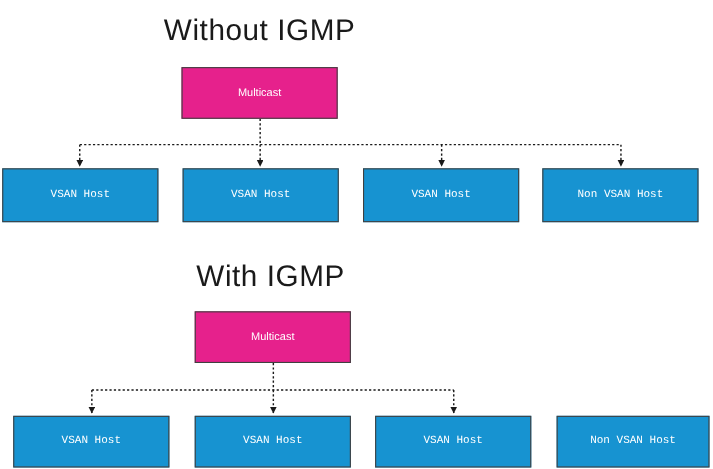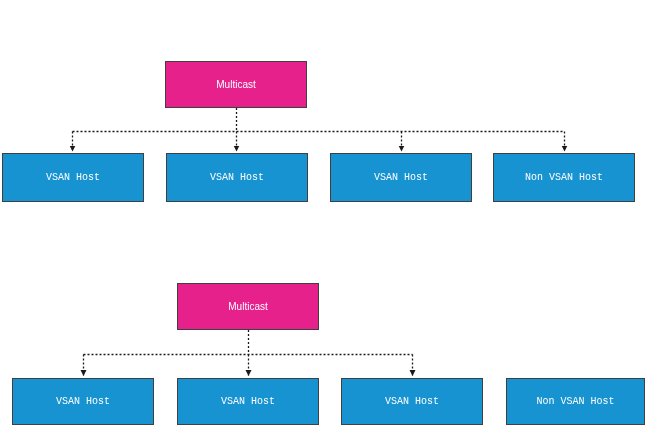--- a/index.html
+++ b/index.html
@@ -65,28 +65,30 @@
     <path class="dash" d="M401.5,131.5 V151" marker-end="url(#arrow)"></path>
     <path class="dash" d="M564.5,131.5 V151" marker-end="url(#arrow)"></path>
 
     <path class="dash" d="M248.5,330 V354.5"></path>
     <path class="dash" d="M83.5,354.5 H412.5"></path>
     <path class="dash" d="M83.5,354.5 V375.5" marker-end="url(#arrow)"></path>
     <path class="dash" d="M248.5,354.5 V375.5" marker-end="url(#arrow)"></path>
     <path class="dash" d="M412.5,354.5 V375.5" marker-end="url(#arrow)"></path>
   </svg>
 
+  <div class="diagram-title" style="left:236px; top:12px;">Without IGMP</div>
 
   <div class="node multicast" style="left:165px; top:61px; width:142px; height:47px;">Multicast</div>
 
   <div class="node host" style="left:2px; top:153px; width:142px; height:49px;">VSAN Host</div>
   <div class="node host" style="left:166px; top:153px; width:142px; height:49px;">VSAN Host</div>
   <div class="node host" style="left:330px; top:153px; width:142px; height:49px;">VSAN Host</div>
   <div class="node host" style="left:493px; top:153px; width:142px; height:49px;">Non VSAN Host</div>
 
+  <div class="diagram-title" style="left:246px; top:236px;">With IGMP</div>
 
   <div class="node multicast" style="left:177px; top:283px; width:142px; height:47px;">Multicast</div>
 
   <div class="node host" style="left:12px; top:378px; width:142px; height:47px;">VSAN Host</div>
   <div class="node host" style="left:177px; top:378px; width:142px; height:47px;">VSAN Host</div>
   <div class="node host" style="left:341px; top:378px; width:142px; height:47px;">VSAN Host</div>
   <div class="node host" style="left:506px; top:378px; width:139px; height:47px;">Non VSAN Host</div>
 
 </div>
 

